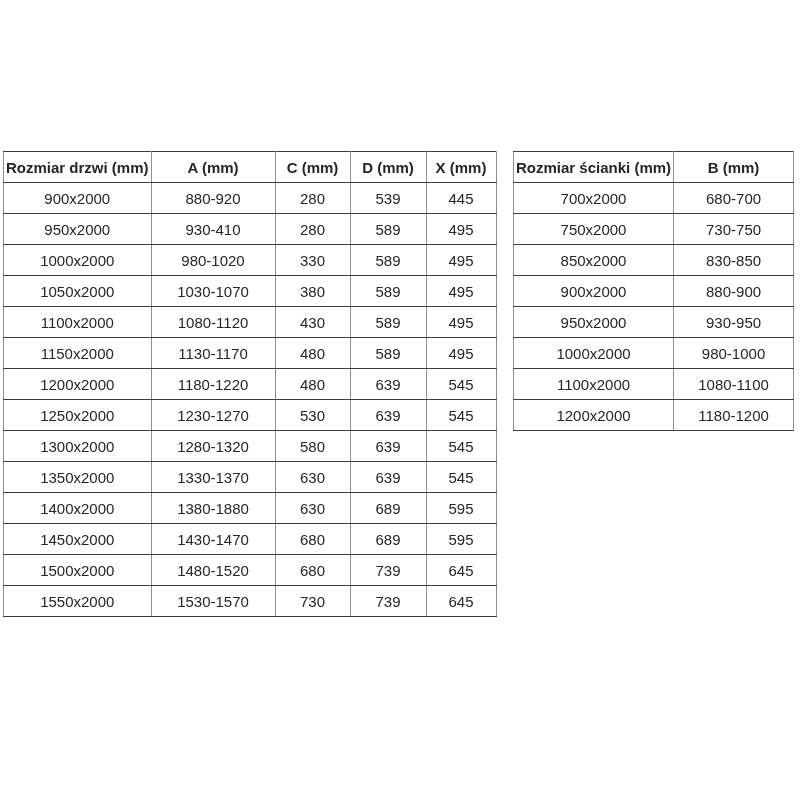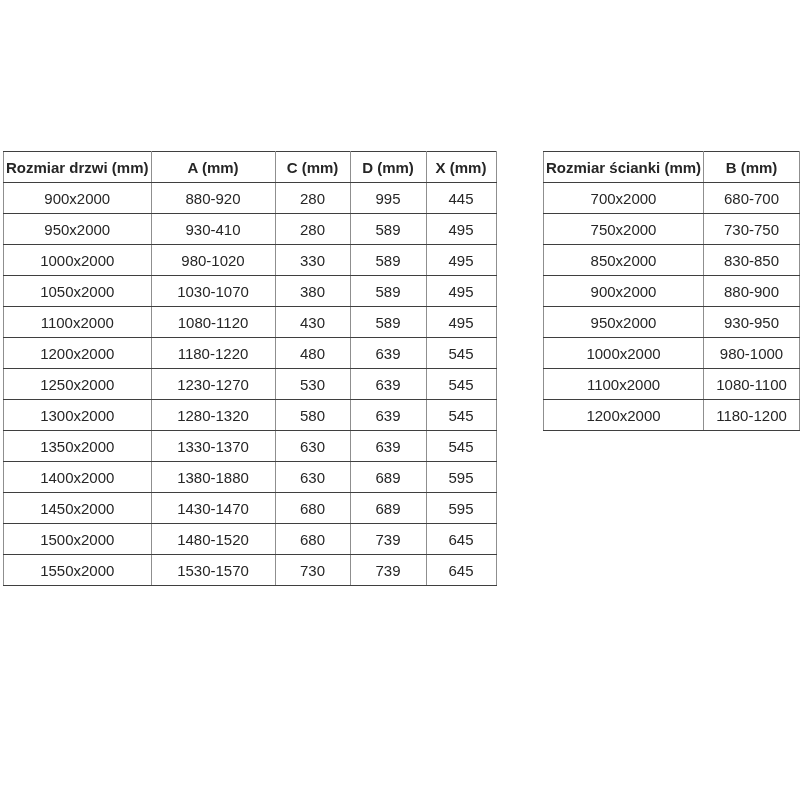--- a/index.html
+++ b/index.html
@@ -37,21 +37,21 @@
     white-space: nowrap;
     overflow: hidden;
   }
   table.spec th {
     font-weight: bold;
   }
   table.spec td {
     font-weight: normal;
   }
   #door-table { left: 3px; top: 151px; }
-  #wall-table { left: 543px; top: 151px; }
+  #wall-table { left: 513px; top: 151px; }
 </style>
 </head>
 <body>
 
 <div class="page">
   <table class="spec" id="door-table">
       <colgroup>
         <col style="width: 135px;">
         <col style="width: 124px;">
         <col style="width: 75px;">
@@ -65,21 +65,21 @@
           <th>C (mm)</th>
           <th>D (mm)</th>
           <th>X (mm)</th>
         </tr>
       </thead>
       <tbody>
         <tr>
           <td>900x2000</td>
           <td>880-920</td>
           <td>280</td>
-          <td>995</td>
+          <td>539</td>
           <td>445</td>
         </tr>
         <tr>
           <td>950x2000</td>
           <td>930-410</td>
           <td>280</td>
           <td>589</td>
           <td>495</td>
         </tr>
         <tr>
@@ -93,20 +93,27 @@
           <td>1050x2000</td>
           <td>1030-1070</td>
           <td>380</td>
           <td>589</td>
           <td>495</td>
         </tr>
         <tr>
           <td>1100x2000</td>
           <td>1080-1120</td>
           <td>430</td>
+          <td>589</td>
+          <td>495</td>
+        </tr>
+        <tr>
+          <td>1150x2000</td>
+          <td>1130-1170</td>
+          <td>480</td>
           <td>589</td>
           <td>495</td>
         </tr>
         <tr>
           <td>1200x2000</td>
           <td>1180-1220</td>
           <td>480</td>
           <td>639</td>
           <td>545</td>
         </tr>

